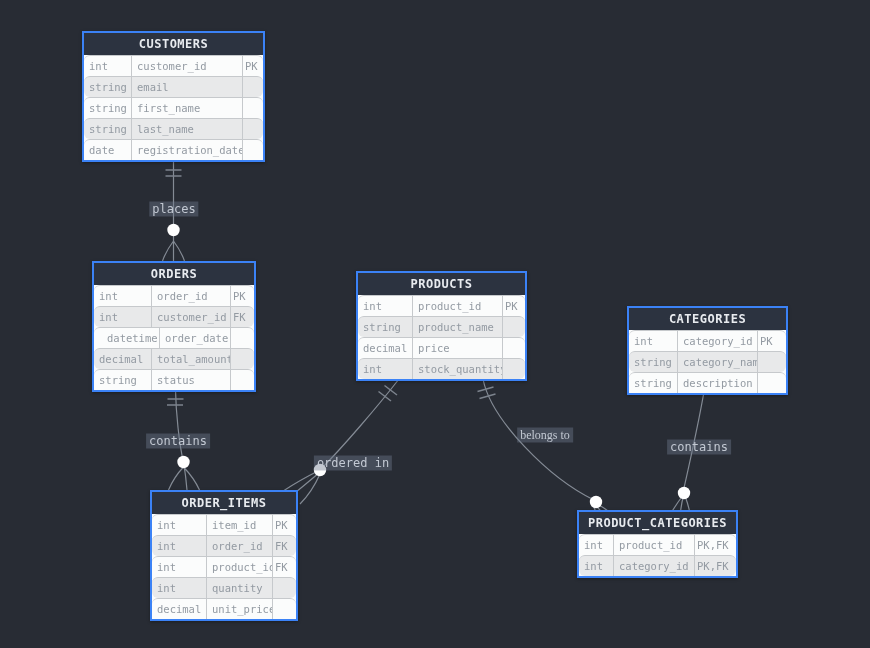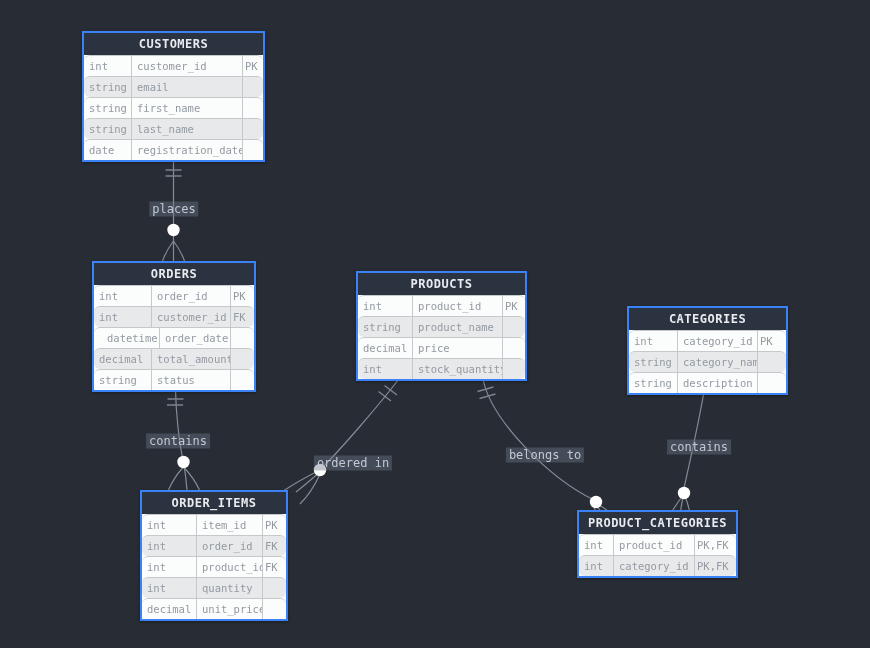--- a/index.html
+++ b/index.html
@@ -75,21 +75,21 @@
       <path class="wire" d="M707.5,368.5 C704,400 688,470 684,488"></path>
       <path class="tick" d="M699.5,378 H715.5 M698.5,384 H714.5"></path>
       <path class="wire" d="M684,494 Q674,507 666.5,521 M684,494 Q680,508 680,521 M685,496 Q690,509 691,521"></path>
       <circle class="dot" cx="684" cy="493" r="6.2"></circle>
     </g>
   </svg>
 
   <div class="rel-label" style="left:174px;top:209px;text-align:right;">places</div>
   <div class="rel-label" style="left:178px;top:441px;">contains</div>
   <div class="rel-label" style="left:353px;top:463px;">ordered in</div>
-  <div class="rel-label" style="left:545px;top:455px;">belongs to</div>
+  <div class="rel-label" style="left:545px;top:435px;font-family:Liberation Serif, serif;">belongs to</div>
   <div class="rel-label" style="left:699px;top:447px;">contains</div>
 
   <div class="entity" style="left: 82px; top: 31px; width: 183px;">
       <div class="t-header">CUSTOMERS</div>
       <div class="t-row" style="grid-template-columns: 48px 1fr 20px;">
         <div class="t-cell c-type">int</div>
         <div class="t-cell c-name">customer_id</div>
         <div class="t-cell c-key">PK</div>
       </div>
       <div class="t-row alt" style="grid-template-columns: 48px 1fr 20px;">
@@ -175,21 +175,21 @@
         <div class="t-cell c-type">string</div>
         <div class="t-cell c-name">category_name</div>
         <div class="t-cell c-key"></div>
       </div>
       <div class="t-row" style="grid-template-columns: 49px 1fr 28px;">
         <div class="t-cell c-type">string</div>
         <div class="t-cell c-name">description</div>
         <div class="t-cell c-key"></div>
       </div>
     </div>
-  <div class="entity" style="left: 140px; top: 490px; width: 148px;">
+  <div class="entity" style="left: 150px; top: 490px; width: 148px;">
       <div class="t-header">ORDER_ITEMS</div>
       <div class="t-row" style="grid-template-columns: 55px 1fr 23px;">
         <div class="t-cell c-type">int</div>
         <div class="t-cell c-name">item_id</div>
         <div class="t-cell c-key">PK</div>
       </div>
       <div class="t-row alt" style="grid-template-columns: 55px 1fr 23px;">
         <div class="t-cell c-type">int</div>
         <div class="t-cell c-name">order_id</div>
         <div class="t-cell c-key">FK</div>

